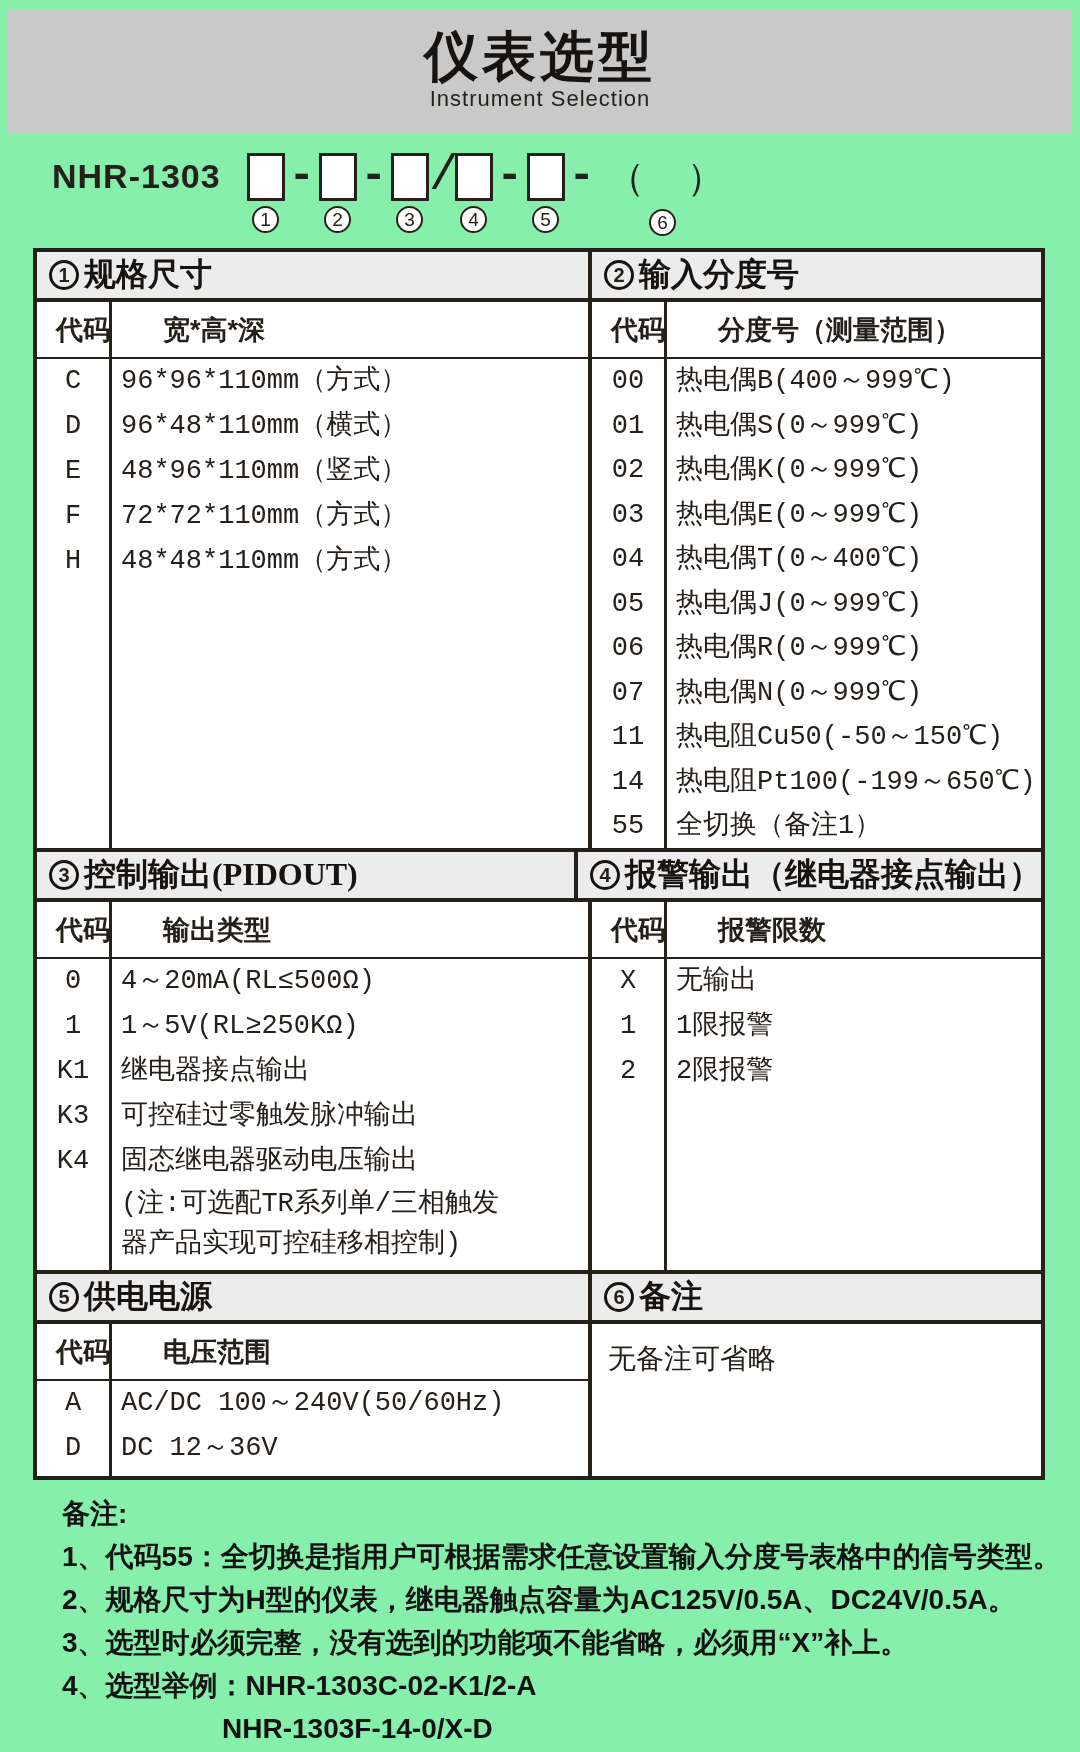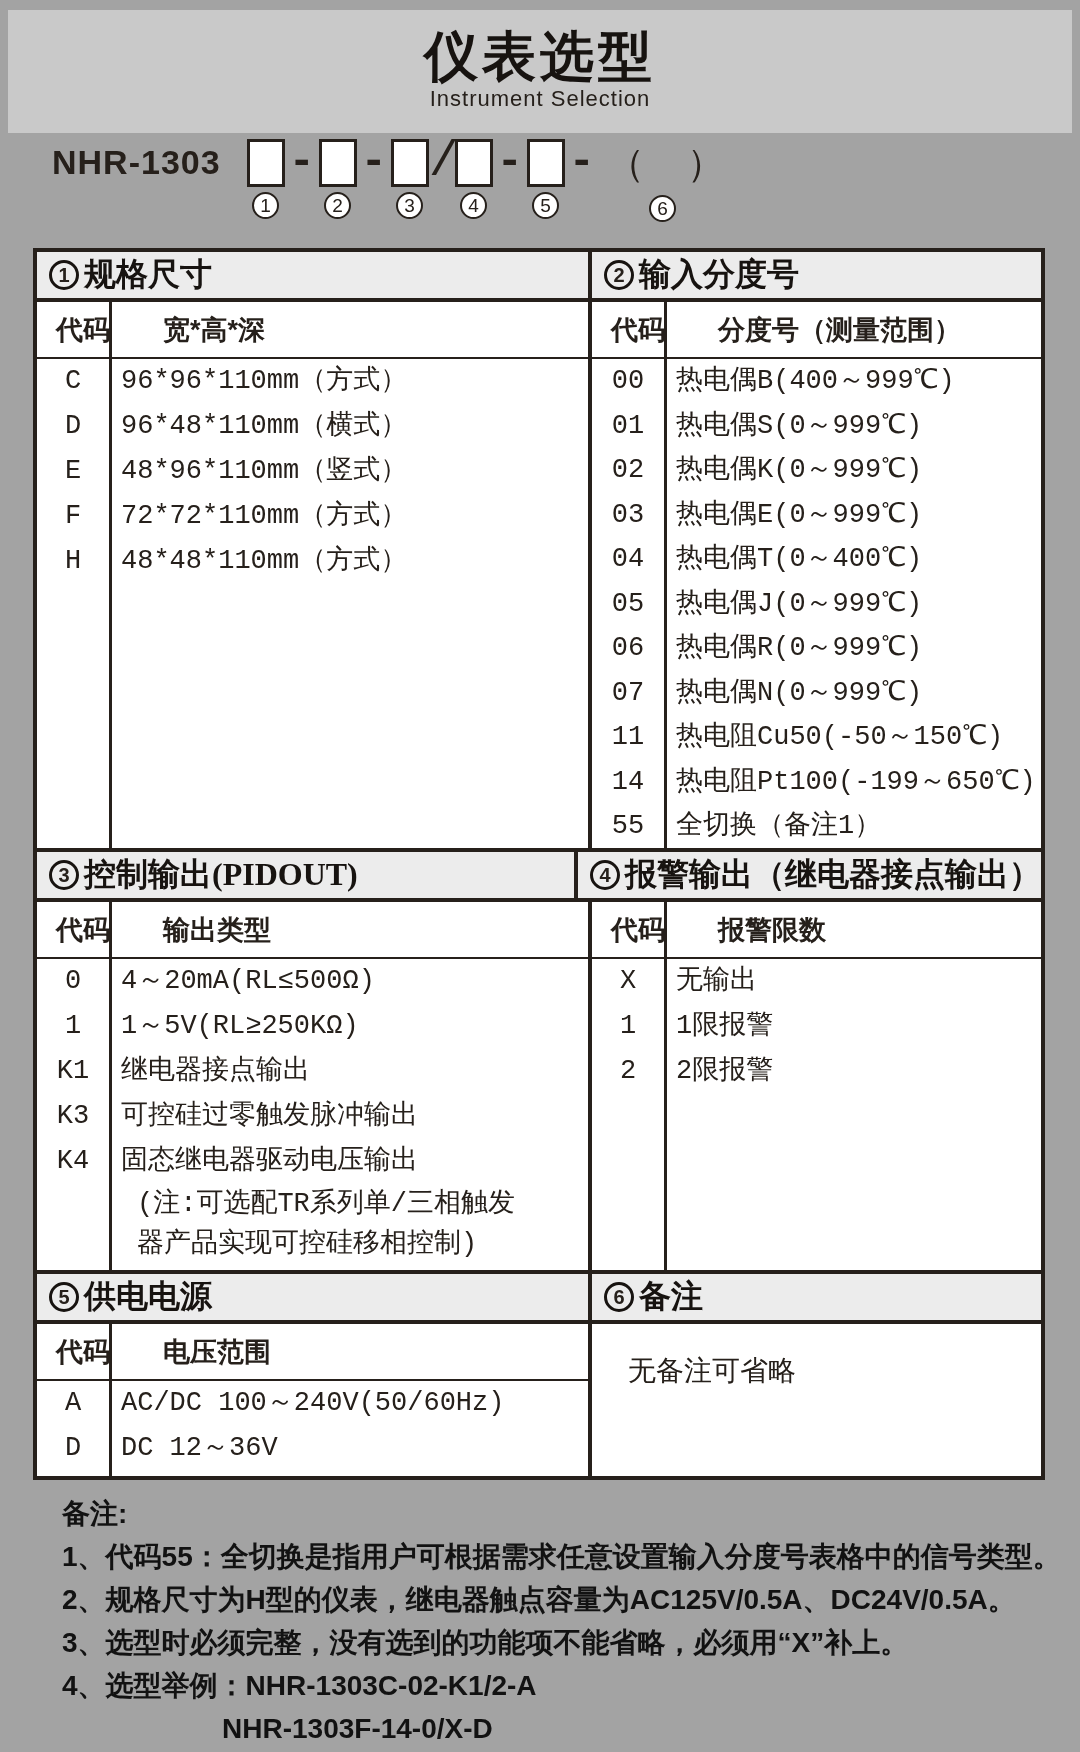--- a/index.html
+++ b/index.html
@@ -1,35 +1,35 @@
 <!DOCTYPE html>
 <html><head>
 <meta charset="utf-8">
 <style>
   * { margin:0; padding:0; box-sizing:border-box; }
   html,body { background:#ffffff; }
   .page {
-    position:relative; width:1080px; height:1752px; background:#a3a3a3;
+    position:relative; width:1080px; height:1752px; background:#86efac;
     font-family:"Liberation Sans","DejaVu Sans",sans-serif; color:#26201b;
     overflow:hidden;
   }
   
   .title-band {
     position:absolute; left:8px; right:8px; top:10px; height:123px;
     background:#c9c9c9; text-align:center;
   }
   .title-main {
     padding-top:16px; font-size:54px; font-weight:700; letter-spacing:4px;
     color:#171310; line-height:60px;
   }
   .title-sub { font-size:22px; color:#26201b; line-height:26px; letter-spacing:1px; }
 
   
   .model-row {
-    position:absolute; left:52px; top:136px;
+    position:absolute; left:52px; top:150px;
     display:flex; align-items:flex-start;
   }
   .model-prefix {
     font-size:34px; font-weight:700; letter-spacing:1px; line-height:52px;
     margin-right:26px; color:#26201b;
   }
   .unit { display:flex; flex-direction:column; align-items:center; }
   .slot-box { width:38px; height:48px; border:3px solid #26201b; background:#fff; margin-top:3px; }
   .sep-glyph {
     font-size:44px; font-weight:700; line-height:52px; width:34px; text-align:center;
@@ -75,24 +75,24 @@
   .hval  { flex:1; display:flex; align-items:center; padding-left:14px;
            font-size:27px; font-weight:700; white-space:nowrap;margin-left:20px; }
   .trow { height:45px; display:flex; }
   .trow-s2 { height:44.5px; }
   .tcode { width:72px; text-align:center; line-height:45px; font-size:27px;
            font-family:"Liberation Mono","DejaVu Sans Mono",monospace; }
   .trow-s2 .tcode { line-height:44.5px; }
   .tval { flex:1; padding-left:12px; line-height:45px; font-size:27px; white-space:nowrap;
           font-family:"Liberation Mono","DejaVu Sans Mono",monospace; }
   .trow-s2 .tval { line-height:44.5px; }
-  .note-row { height:40px;gap:16px; }
+  .note-row { height:40px; }
   .note-row .tval { line-height:40px; }
-  .remark-cell { padding:28px 0 0 16px; font-size:28px;
-          font-family:"Liberation Mono","DejaVu Sans Mono",monospace;margin-left:20px; }
+  .remark-cell { padding:16px 0 0 16px; font-size:28px;
+          font-family:"Liberation Mono","DejaVu Sans Mono",monospace; }
   .h-body1 { height:550px; }
   .h-body2 { height:372px; }
   .h-body3 { height:152px; }
 
   
   .footer {
     position:absolute; left:62px; top:1492px; width:1000px;
     font-weight:700; color:#121212; font-size:28px; line-height:43px;
   }
   .footer .example2 { padding-left:160px; }

